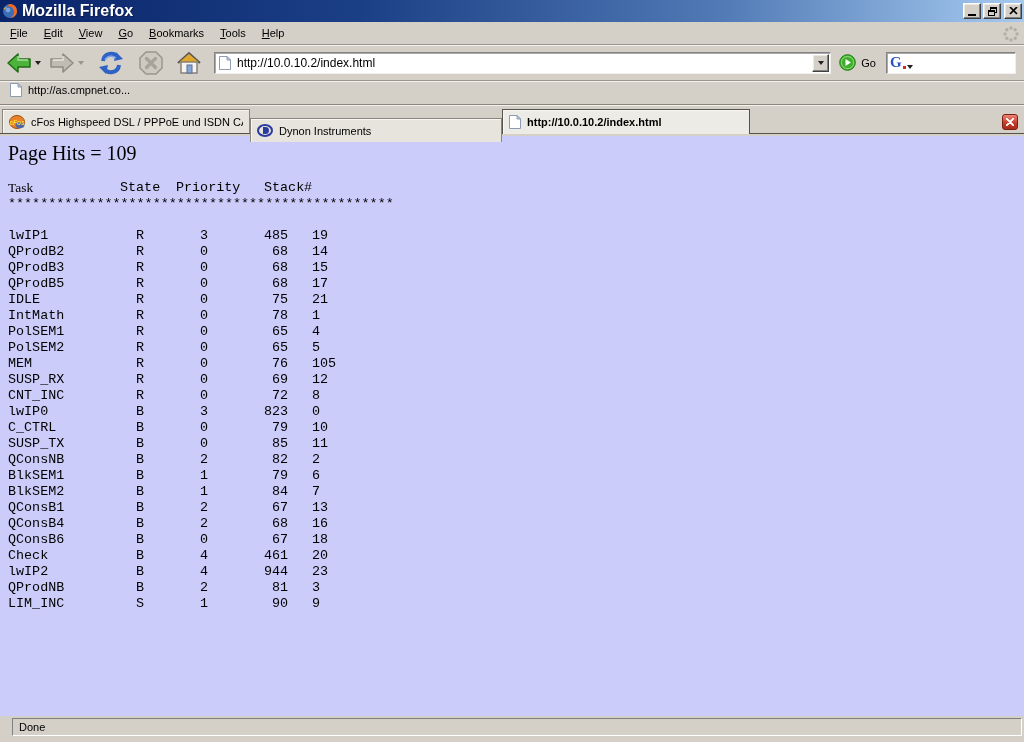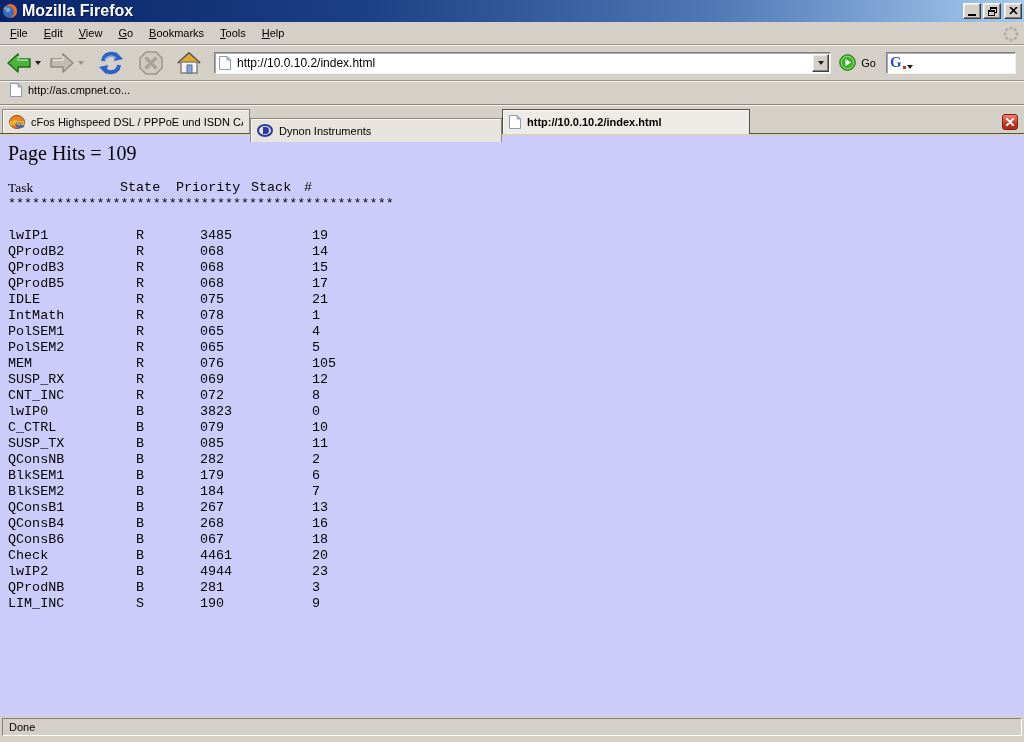--- a/index.html
+++ b/index.html
@@ -93,27 +93,27 @@
     border:1px solid #7d1f12; border-radius:3px;
     display:flex; align-items:center; justify-content:center;
   }
   
   .content { flex:1; background:#ccccfa; position:relative; overflow:hidden; color:#000; }
   .page-hits { position:absolute; left:8px; top:6px; font-family:"Liberation Serif",serif; font-size:20px; }
   .tasktable { position:absolute; left:0; top:44px; right:0; font-family:"Liberation Mono",monospace; font-size:13.4px; }
   .tline { position:relative; height:16px; }
   .tline span { position:absolute; top:0; white-space:pre; }
   .h-task  { left:8px;font-family:Liberation Serif, serif; }  .h-state { left:120px; } .h-prio { left:176px; }
-  .h-stack { left:251px; } .h-num  { left:304px; }
+  .h-stack { left:264px; } .h-num  { left:304px; }
   .sep { left:8px; }
   .rows { margin-top:16px; }
   .c-name  { left:8px; }  .c-state { left:136px; } .c-prio { left:200px; }
-  .c-stack { left:208px; width:80px; } .c-num { left:312px; }
-  
-  .statusbar { height:26px; flex:none; background:#d4d0c8; padding:2px 2px 0 2px; }
+  .c-stack { left:208px; width:80px; text-align:right; } .c-num { left:312px; }
+  
+  .statusbar { height:26px; flex:none; background:#d4d0c8; padding:2px 2px 0 2px;margin-left:10px; }
   .status-panel {
     height:18px; border:1px solid; border-color:#808080 #ffffff #ffffff #808080;
     display:flex; align-items:center; padding-left:6px; font-size:11px; color:#000;
   }
   svg { display:block; }
 </style>
 </head>
 <body>
 
 <div class="window">

